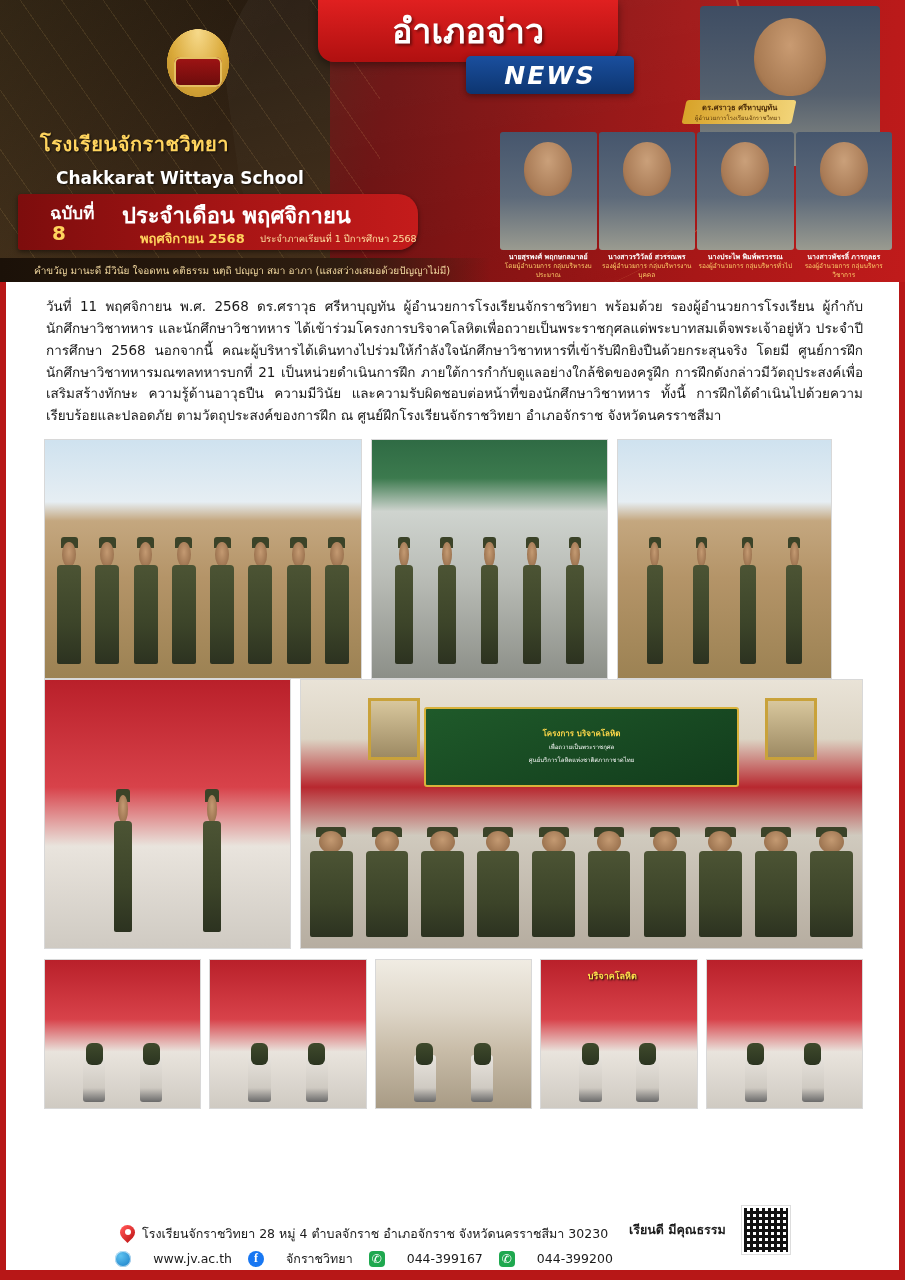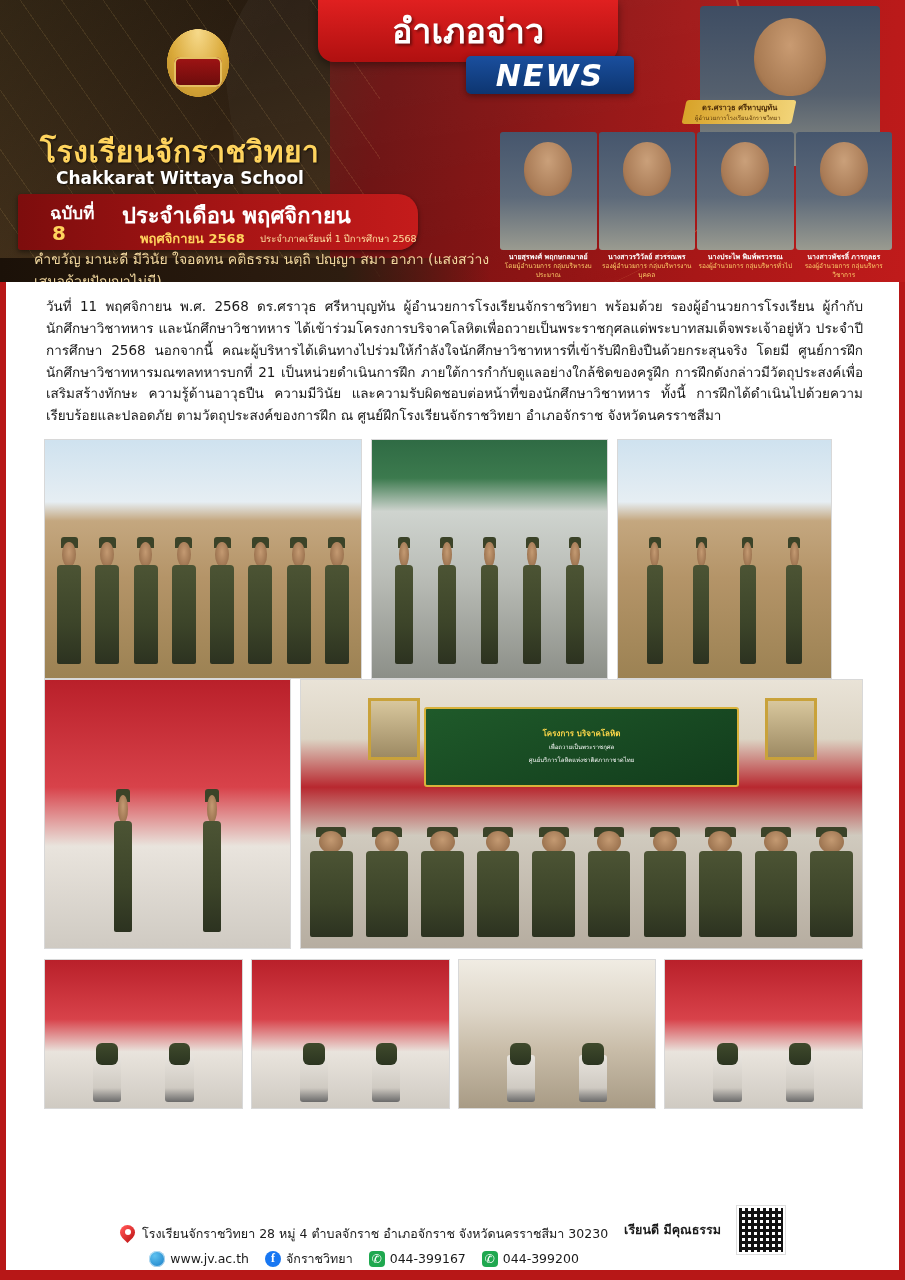--- a/index.html
+++ b/index.html
@@ -59,21 +59,21 @@
     background: linear-gradient(180deg, #ffe9a8, #c99a2c);
   }
   .emblem .crown:after {
     content: ""; position: absolute; left: 50%; top: 42px; margin-left: -24px;
     width: 48px; height: 30px; border-radius: 6px;
     background: linear-gradient(180deg, #a01414, #6a0c0c);
     box-shadow: inset 0 0 0 2px #e4bf61;
   }
   .school-th {
     position: absolute; left: 40px; top: 128px;
-    font-size: 30px; font-weight: bold; color: #ffd45e;
+    font-size: 20px; font-weight: bold; color: #ffd45e;
     text-shadow: 1px 1px 2px rgba(0,0,0,.7);
     letter-spacing: .5px;
   }
   .school-en {
     position: absolute; left: 56px; top: 168px;
     font-size: 17px; font-weight: bold; color: #ffffff;
     text-shadow: 1px 1px 2px rgba(0,0,0,.7);
   }
   .issue-bar {
     position: absolute; left: 18px; top: 194px; width: 400px; height: 56px;
@@ -98,42 +98,42 @@
     font-size: 13px; font-weight: bold; color: #ffd45e;
   }
   .issue-note {
     position: absolute; left: 260px; top: 231px;
     font-size: 9.5px; color: #ffe0a0;
   }
   .motto {
     position: absolute; left: 0; top: 258px; width: 490px; height: 24px;
     display: flex; align-items: center; padding-left: 34px;
     background: linear-gradient(90deg, #1b1108 0%, #2e1d10 70%, rgba(46,29,16,0) 100%);
-    font-size: 14px; color: #f3d9a0;
+    font-size: 10px; color: #f3d9a0;
   }
   .news-banner {
     position: absolute; left: 318px; top: 0; width: 300px; height: 62px;
     background: linear-gradient(180deg, #e02020, #b01010);
     border-radius: 0 0 16px 16px;
     display: flex; align-items: center; justify-content: center;
     box-shadow: 0 3px 8px rgba(0,0,0,.4);
   }
   .news-banner span {
     font-size: 34px; font-weight: bold; color: #ffffff;
     text-shadow: 2px 2px 3px rgba(0,0,0,.45);
   }
   .news-sub {
     position: absolute; left: 466px; top: 56px; width: 168px; height: 38px;
     background: linear-gradient(180deg, #1a4f9e, #0d3570);
     border-radius: 5px;
     display: flex; align-items: center; justify-content: center;
     box-shadow: 0 2px 6px rgba(0,0,0,.4);
   }
   .news-sub span {
-    font-size: 30px; font-weight: bold; color: #ffffff; font-style: italic;
+    font-size: 25px; font-weight: bold; color: #ffffff; font-style: italic;
     letter-spacing: 2px;
   }
   .photo-strip {
     position: absolute; left: 498px; top: 2px; width: 400px; height: 250px;
   }
   .director-photo {
     position: absolute; right: 18px; top: 4px; width: 180px; height: 160px;
     background: linear-gradient(180deg, #3e4d63 0%, #55606e 55%, #8d8f86 100%);
     border-radius: 4px;
   }
@@ -295,21 +295,21 @@
   .footbar {
     position: absolute; left: 0; top: -68px; width: 905px; height: 90px;
     background: #ffffff;
     border-left: 6px solid #b71717; border-right: 6px solid #b71717;
     border-bottom: 10px solid #b71717;
     display: flex; align-items: center; justify-content: center; gap: 16px;
   }
   .foot-inner { display: flex; flex-direction: column; gap: 5px; align-items: center; }
   .foot-line1 { font-size: 12.5px; color: #1a1a1a; display: flex; align-items: center; gap: 7px; margin-top: 32px; }
   .foot-line2 { font-size: 12.5px; color: #1a1a1a; display: flex; align-items: center; gap: 16px; }
-  .fi { display: inline-flex; align-items: center; gap: 5px; }
+  .fi { display: inline-flex; align-items: center; gap: 22px; }
   .pin { width: 15px; height: 18px; position: relative; }
   .pin:before {
     content: ""; position: absolute; left: 0; top: 0; width: 15px; height: 15px;
     border-radius: 50% 50% 50% 0; transform: rotate(-45deg);
     background: linear-gradient(180deg, #ff5252, #c81f1f);
   }
   .pin:after {
     content: ""; position: absolute; left: 4.5px; top: 4px; width: 6px; height: 6px;
     border-radius: 50%; background: #ffffff;
   }
@@ -625,20 +625,29 @@
         <div class="ph">
           <div class="sc-red">
             <div class="donor-row">
               <div class="bed"></div>
               <div class="bed"></div>
             </div>
           </div>
         </div>
         <div class="ph">
           <div class="sc-hall">
+            <div class="donor-row">
+              <div class="bed"></div>
+              <div class="bed"></div>
+            </div>
+          </div>
+        </div>
+        <div class="ph">
+          <div class="sc-red">
+            <div class="photo-label" style="left:30%;top:6%">บริจาคโลหิต</div>
             <div class="donor-row">
               <div class="bed"></div>
               <div class="bed"></div>
             </div>
           </div>
         </div>
         <div class="ph">
           <div class="sc-red">
             <div class="donor-row">
               <div class="bed"></div>

